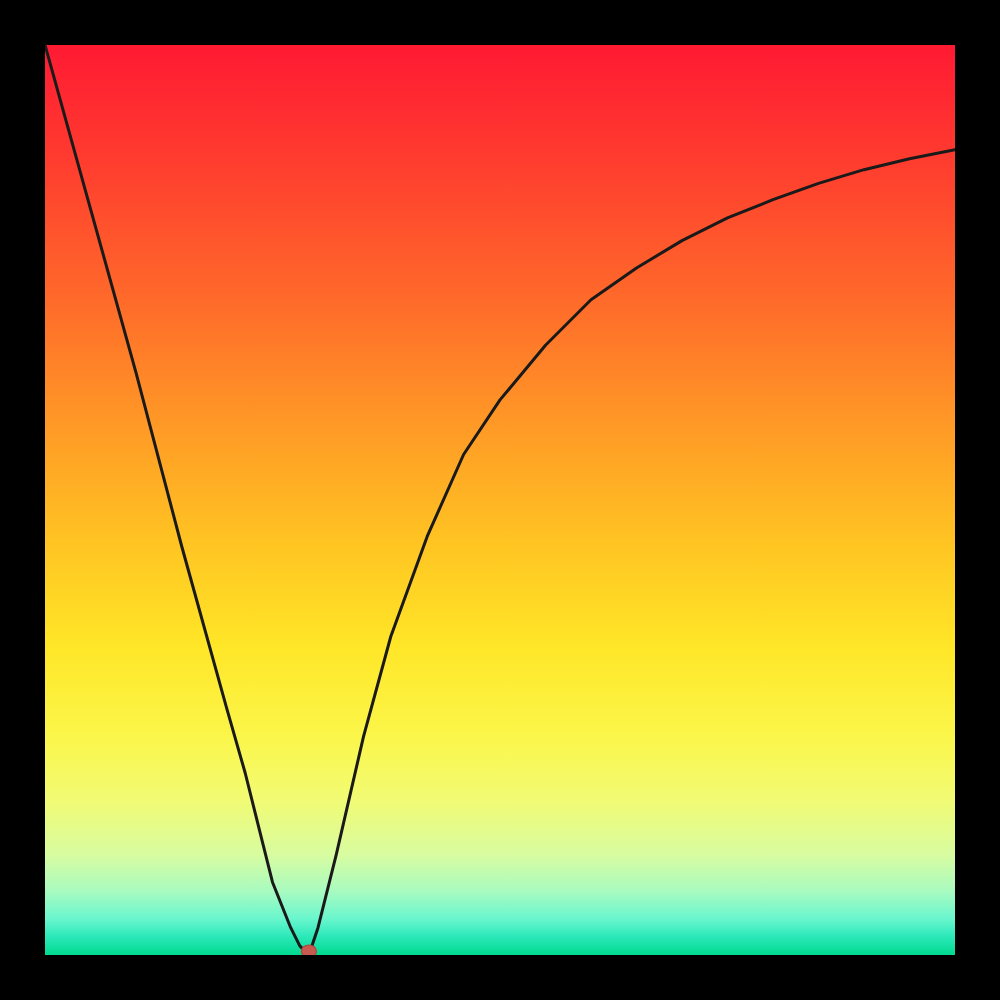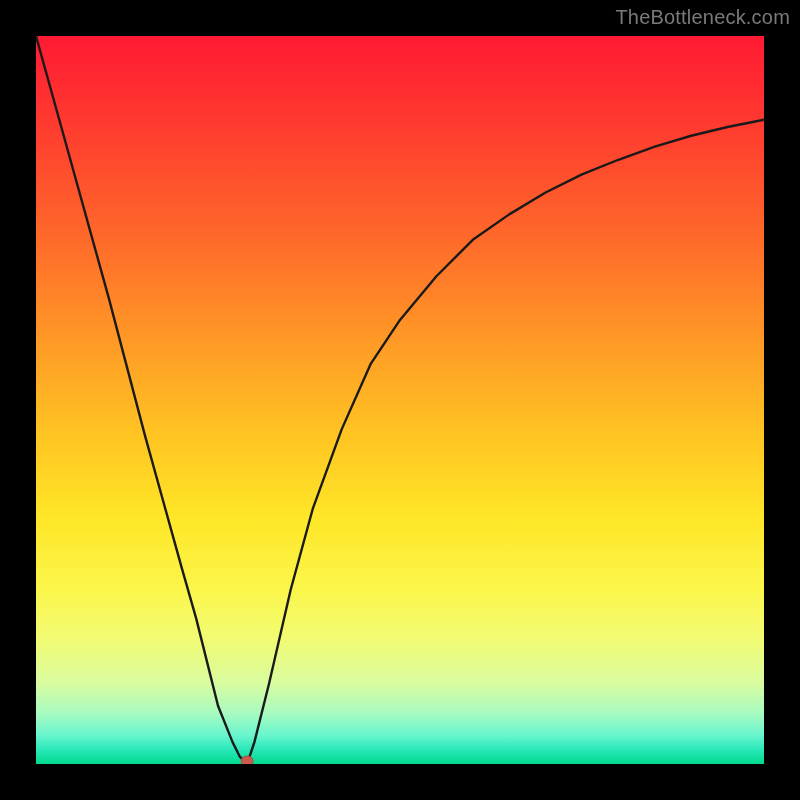--- a/index.html
+++ b/index.html
@@ -55,20 +55,19 @@
     font-size: 20px;
     letter-spacing: 0.2px;
     font-weight: 500;
     user-select: none;
   }
 </style>
 </head>
 <body>
 
 <div class="frame">
-  <div class="watermark">TheBottleneck.com</div>
   <div class="plot">
     <svg class="curve" viewBox="0 0 728 728" preserveAspectRatio="none">
       <path id="curve-path" d="M0.00 0.00 L36.40 131.04 L72.80 262.08 L109.20 400.40 L145.60 531.44 L160.16 582.40 L174.72 640.64 L182.00 669.76 L196.56 706.16 L203.84 720.72 L211.12 728.00 L218.40 706.16 L232.96 647.92 L254.80 553.28 L276.64 473.20 L305.76 393.12 L334.88 327.60 L364.00 283.92 L400.40 240.24 L436.80 203.84 L473.20 178.36 L509.60 156.52 L546.00 138.32 L582.40 123.76 L618.80 110.66 L655.20 99.74 L691.60 91.00 L728.00 83.72" fill="none" stroke="#1a1a1a" stroke-width="2.4" stroke-linejoin="round" stroke-linecap="round"></path>
       <ellipse id="marker-dot" cx="211.12" cy="725.00" rx="6" ry="5" fill="#c95a4f" stroke="#b24a40" stroke-width="1"></ellipse>
     </svg>
   </div>
 </div>
 
 </body></html>

